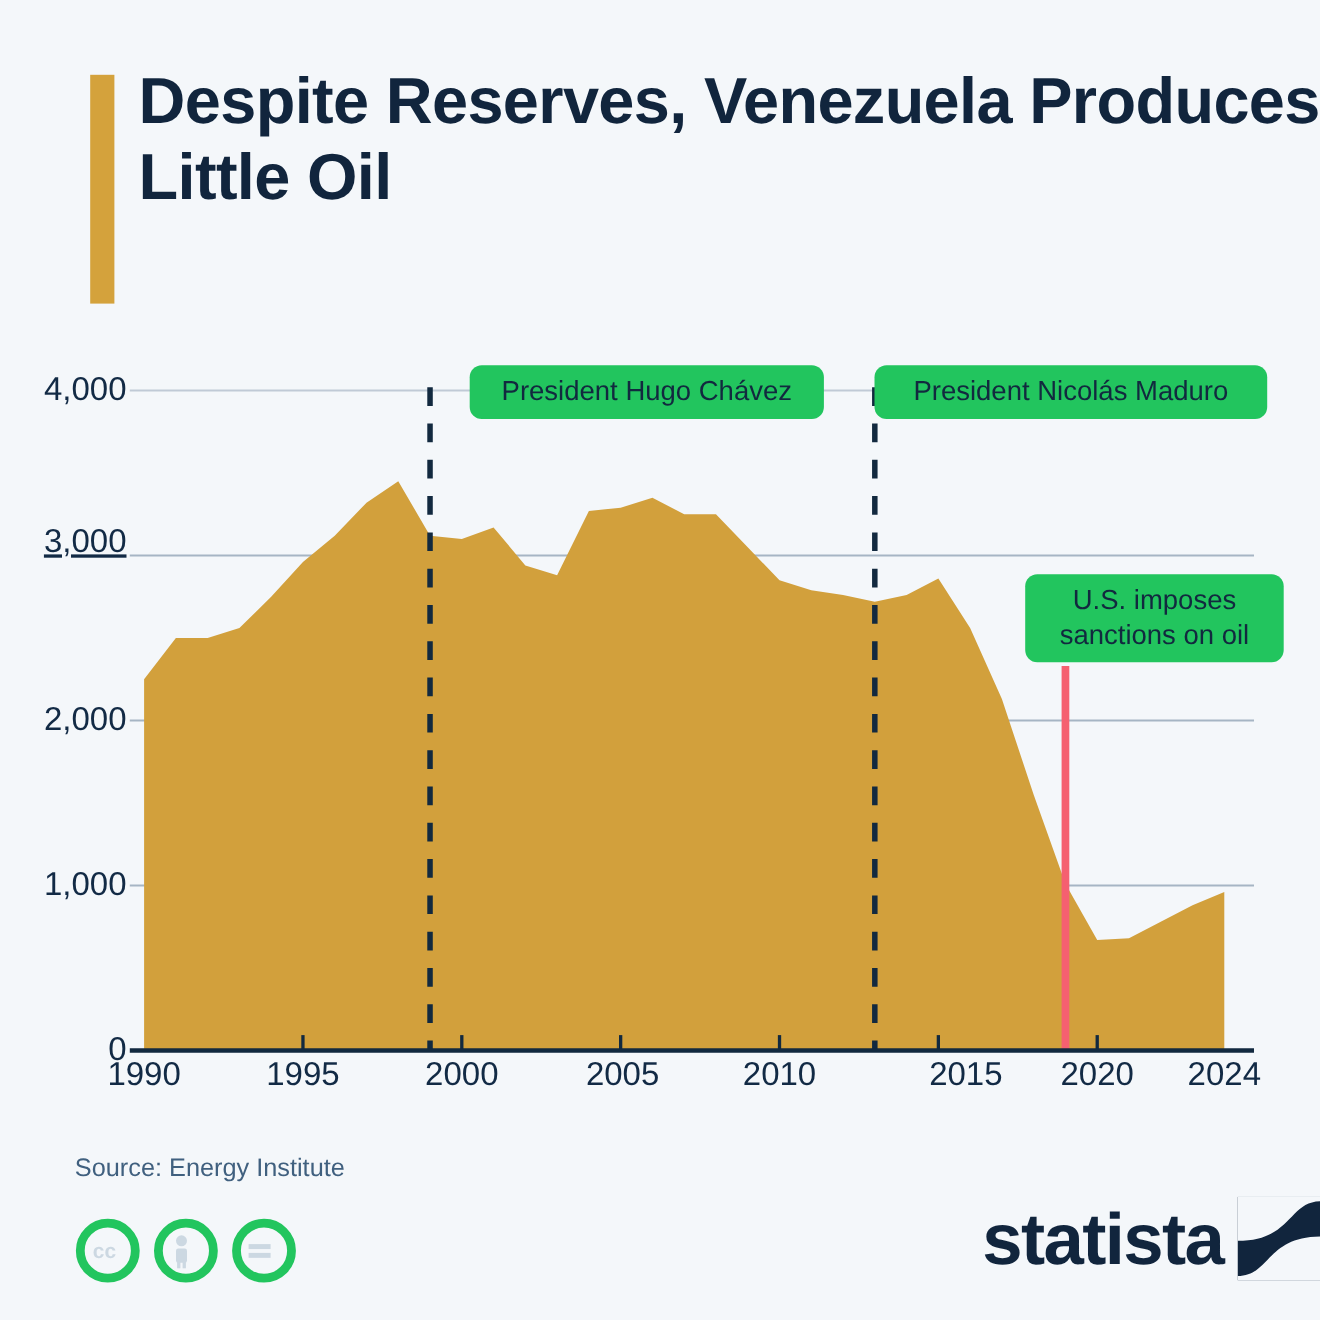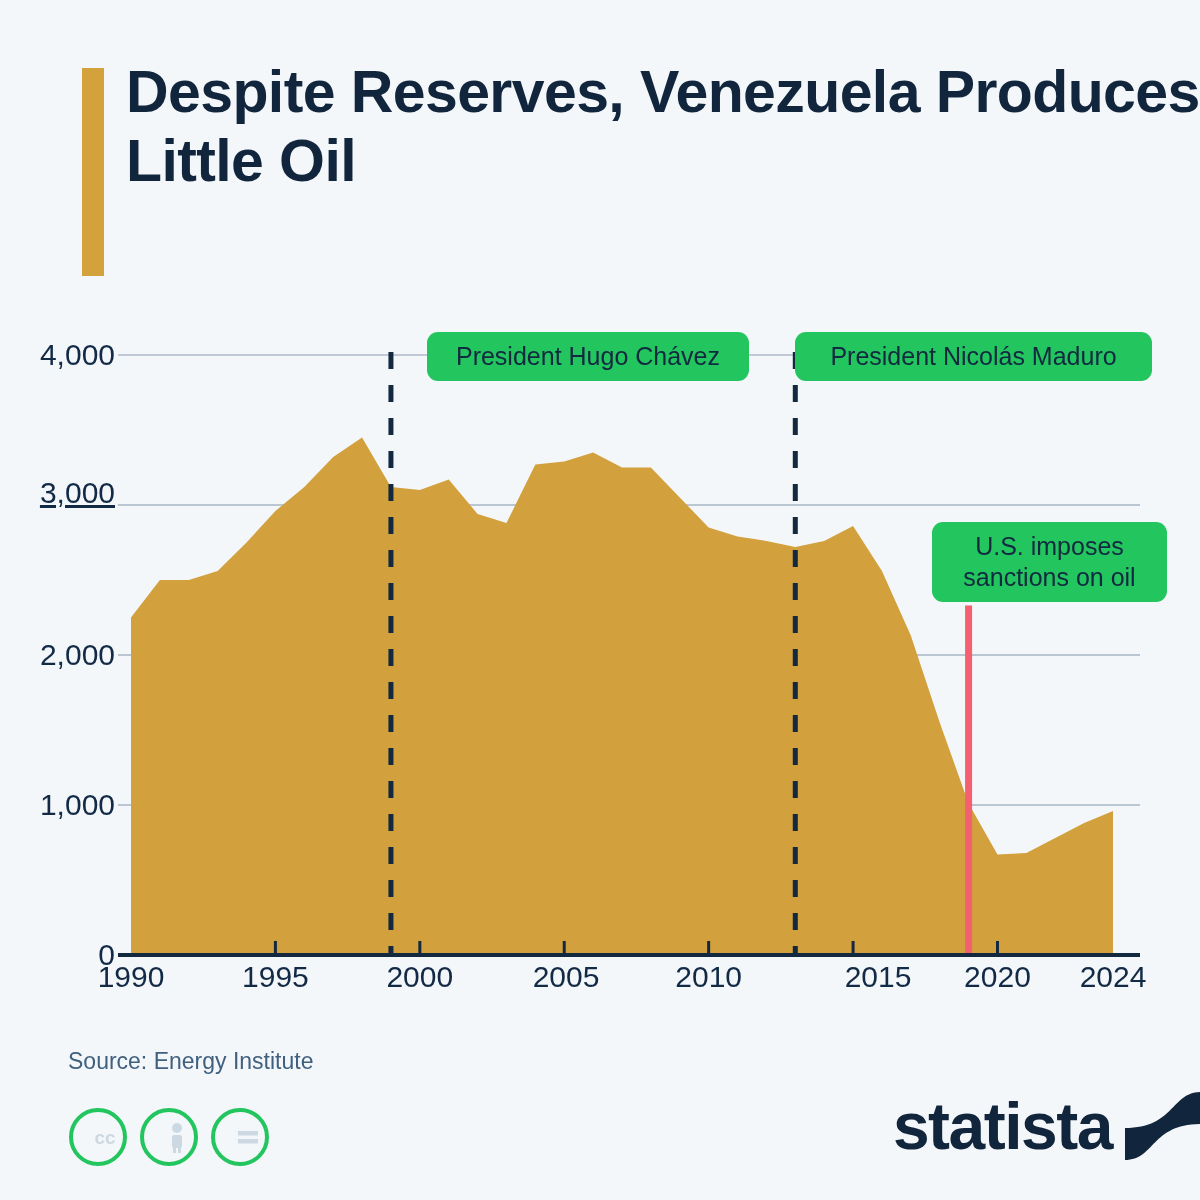--- a/index.html
+++ b/index.html
@@ -134,25 +134,25 @@
     position: absolute;
     left: 36px;
     top: 88px;
     display: flex;
     gap: 13px;
   }
   .cc-badge {
     width: 58px;
     height: 58px;
     border-radius: 50%;
-    border: 4px solid #22c55e;
+    border: 8px solid #22c55e;
     box-sizing: border-box;
     display: flex;
     align-items: center;
-    justify-content: flex-end;
+    justify-content: flex-start;
   }
   #statista-logo {
     position: absolute;
     right: 32px;
     top: 68px;
     display: flex;
     align-items: center;
     gap: 13px;
   }
   #statista-word {

